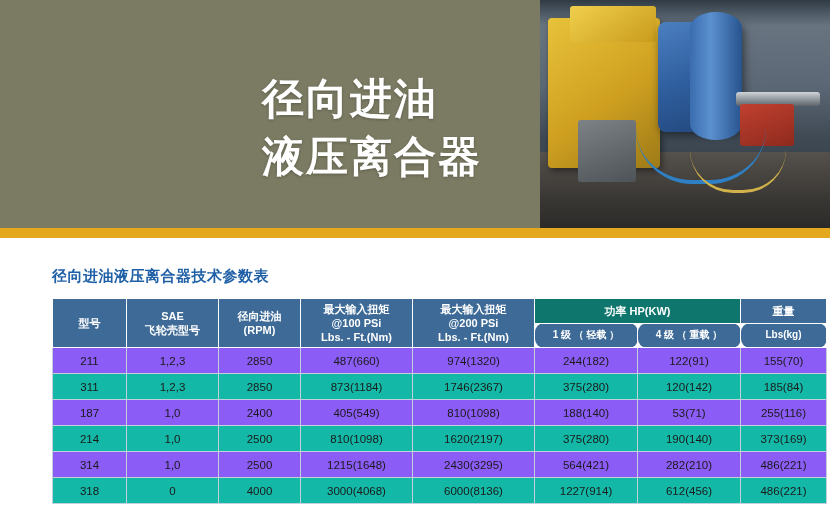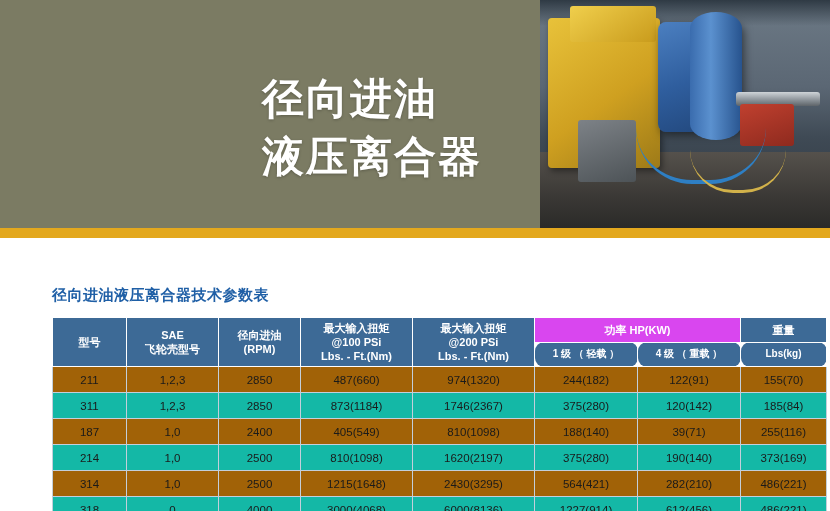--- a/index.html
+++ b/index.html
@@ -158,21 +158,21 @@
     height: 10px;
     background: #e3a81e;
   }
 
   
   .content {
     position: relative;
     padding: 0 52px;
   }
   .section-title {
-    margin-top: 48px;
+    margin-top: 29px;
     margin-bottom: 12px;
     color: #1f5fa6;
     font-size: 15px;
     font-weight: bold;
     letter-spacing: .5px;
   }
 
   table.spec {
     border-collapse: collapse;
     width: 726px;
@@ -184,35 +184,35 @@
     background: #3d6a96;
     color: #ffffff;
     border: 1px solid #ffffff;
     font-weight: bold;
     padding: 3px 2px;
     line-height: 14px;
     text-align: center;
     vertical-align: middle;
   }
   table.spec th.grouphead {
-    background: #d946ef;
+    background: #0f766e;
   }
   table.spec td {
     border: 1px solid #c3cfdb;
     text-align: center;
     padding: 4px 2px;
     height: 17px;
     font-size: 11.5px;
     color: #1a1a1a;
   }
   table.spec tr.alt td {
     background: #14b8a6;
   }
   table.spec tr.plain td {
-    background: #a16207;
+    background: #8b5cf6;
   }
   .th-sub {
     font-size: 10px;
     font-weight: bold;
     border-radius: 9px;
   }
   .nowrapline { white-space: pre-line; }
 </style>
 </head>
 <body>
@@ -299,21 +299,21 @@
           <td>120(142)</td>
           <td>185(84)</td>
         </tr>
         <tr class="plain">
           <td>187</td>
           <td>1,0</td>
           <td>2400</td>
           <td>405(549)</td>
           <td>810(1098)</td>
           <td>188(140)</td>
-          <td>39(71)</td>
+          <td>53(71)</td>
           <td>255(116)</td>
         </tr>
         <tr class="alt">
           <td>214</td>
           <td>1,0</td>
           <td>2500</td>
           <td>810(1098)</td>
           <td>1620(2197)</td>
           <td>375(280)</td>
           <td>190(140)</td>

